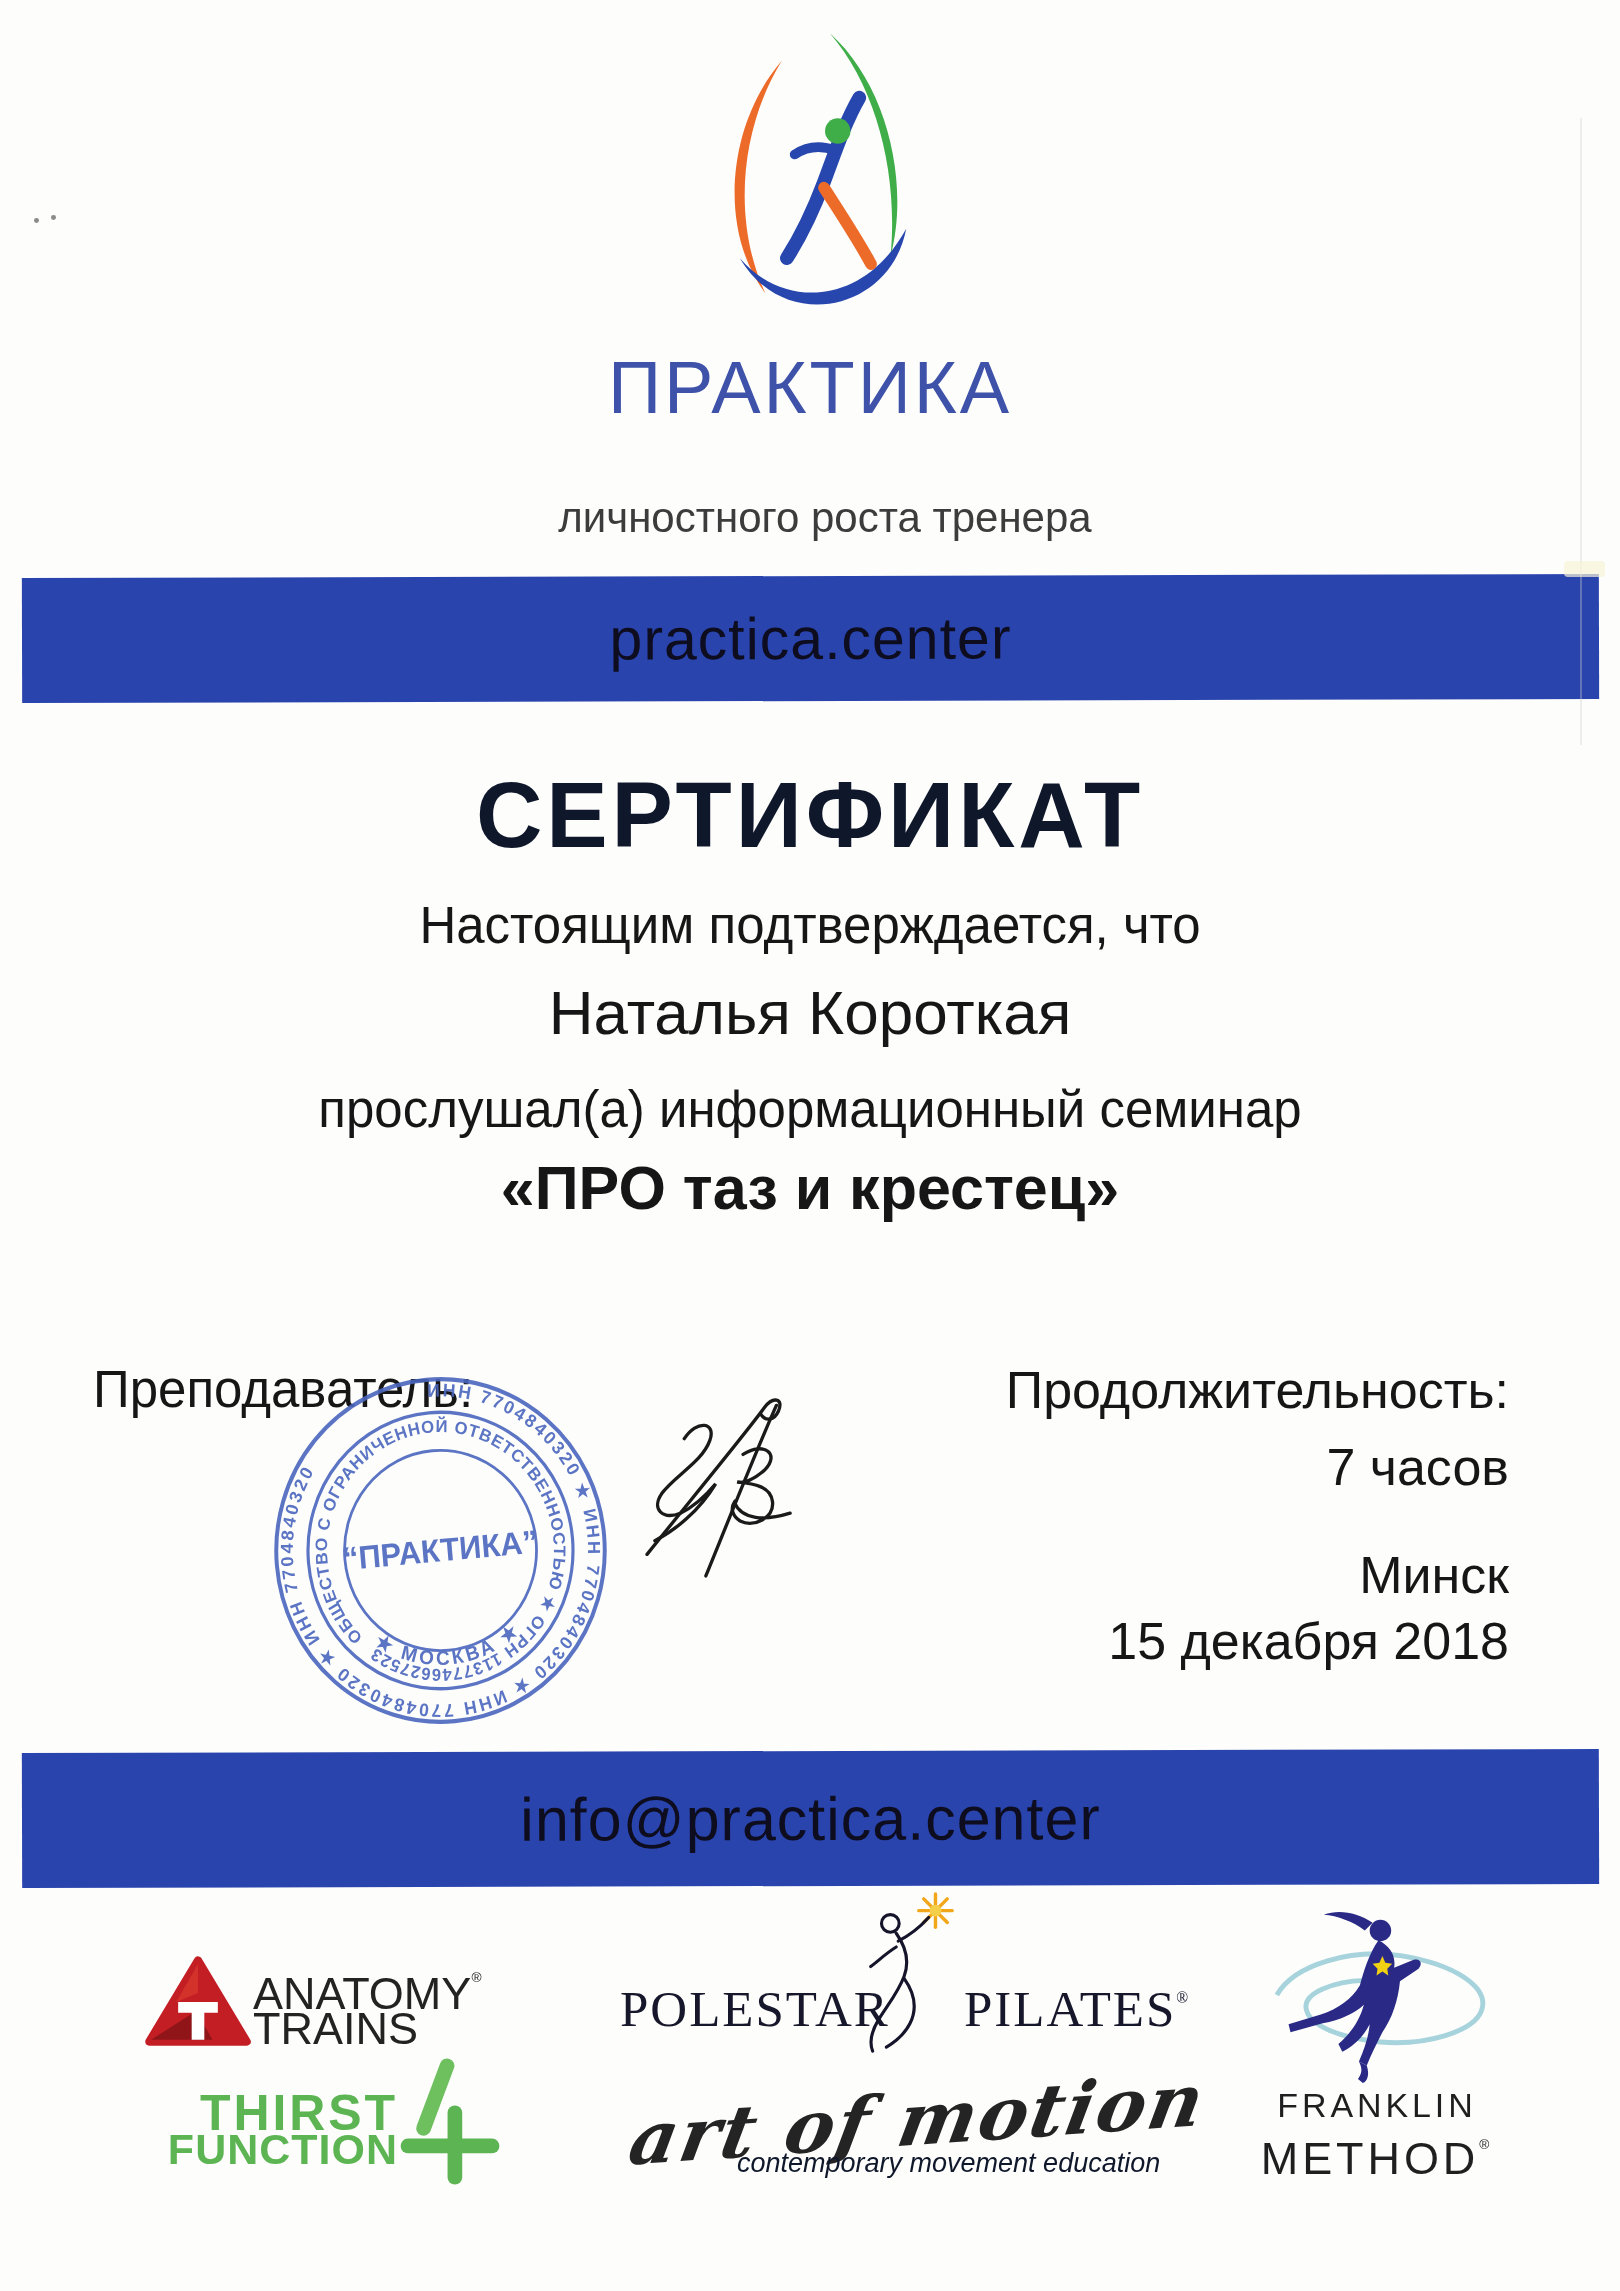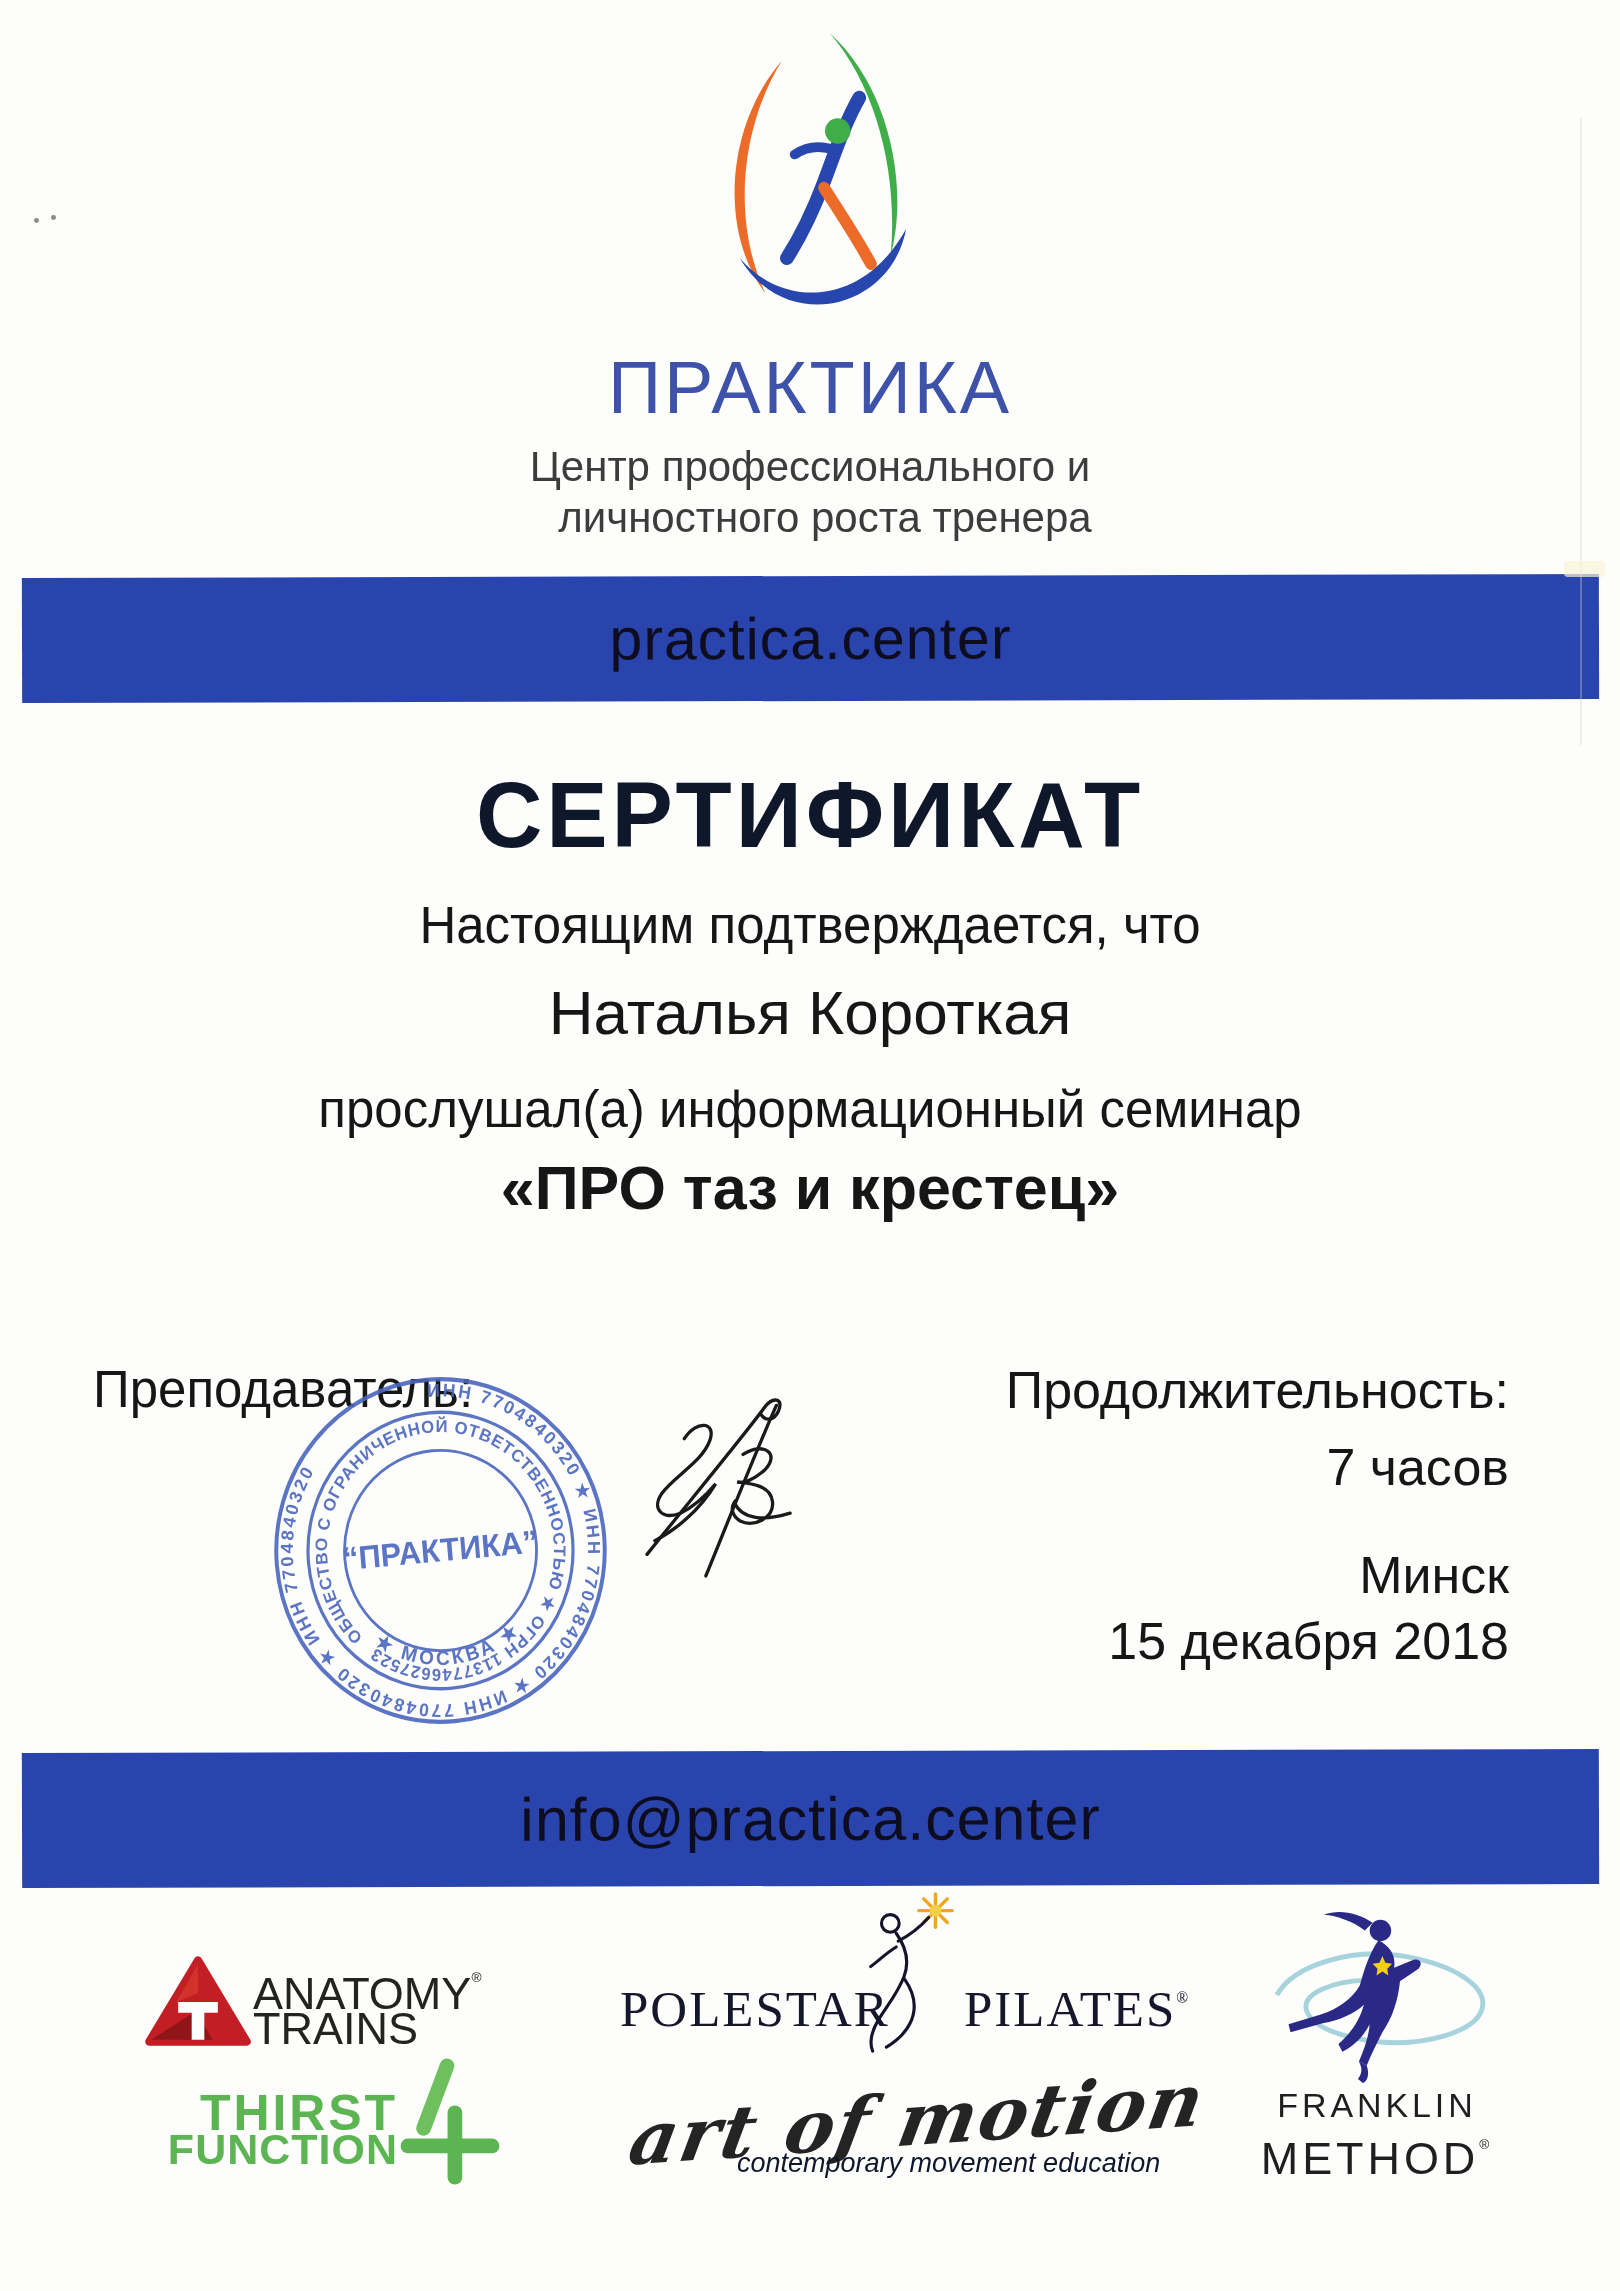--- a/index.html
+++ b/index.html
@@ -97,21 +97,20 @@
     <path d="M 93,34 C 36,100 28,208 76,272 C 42,198 50,104 93,34 Z" fill="#ec6b28"></path>
     <path d="M 142,6 C 200,58 224,158 204,234 C 212,150 190,62 142,6 Z" fill="#3fae49"></path>
     <path d="M 50,236 C 94,288 176,286 220,206 C 204,290 96,314 50,236 Z" fill="#2747ae"></path>
     <path d="M 172,72 C 158,96 148,126 136,158 C 124,190 112,214 98,236" stroke="#2747ae" stroke-width="14" fill="none" stroke-linecap="round"></path>
     <path d="M 148,126 C 132,120 118,122 106,130" stroke="#2747ae" stroke-width="10" fill="none" stroke-linecap="round"></path>
     <path d="M 136,164 C 154,192 170,216 184,242" stroke="#ec6b28" stroke-width="12" fill="none" stroke-linecap="round"></path>
     <circle cx="150" cy="106" r="13" fill="#3fae49"></circle>
   </svg>
 
   <div class="abs cx brand-title">ПРАКТИКА</div>
-  <div class="abs cx brand-sub sub1">Центр профессионального и</div>
   <div class="abs cx brand-sub sub2">личностного роста тренера</div>
 
   <div class="abs banner banner-top">
     <span class="banner-text">practica.center</span>
   </div>
 
   <div class="abs cx cert-title">СЕРТИФИКАТ</div>
   <div class="abs cx confirm-line">Настоящим подтверждается, что</div>
   <div class="abs cx recipient">Наталья Короткая</div>
   <div class="abs cx attended-line">прослушал(а) информационный семинар</div>

